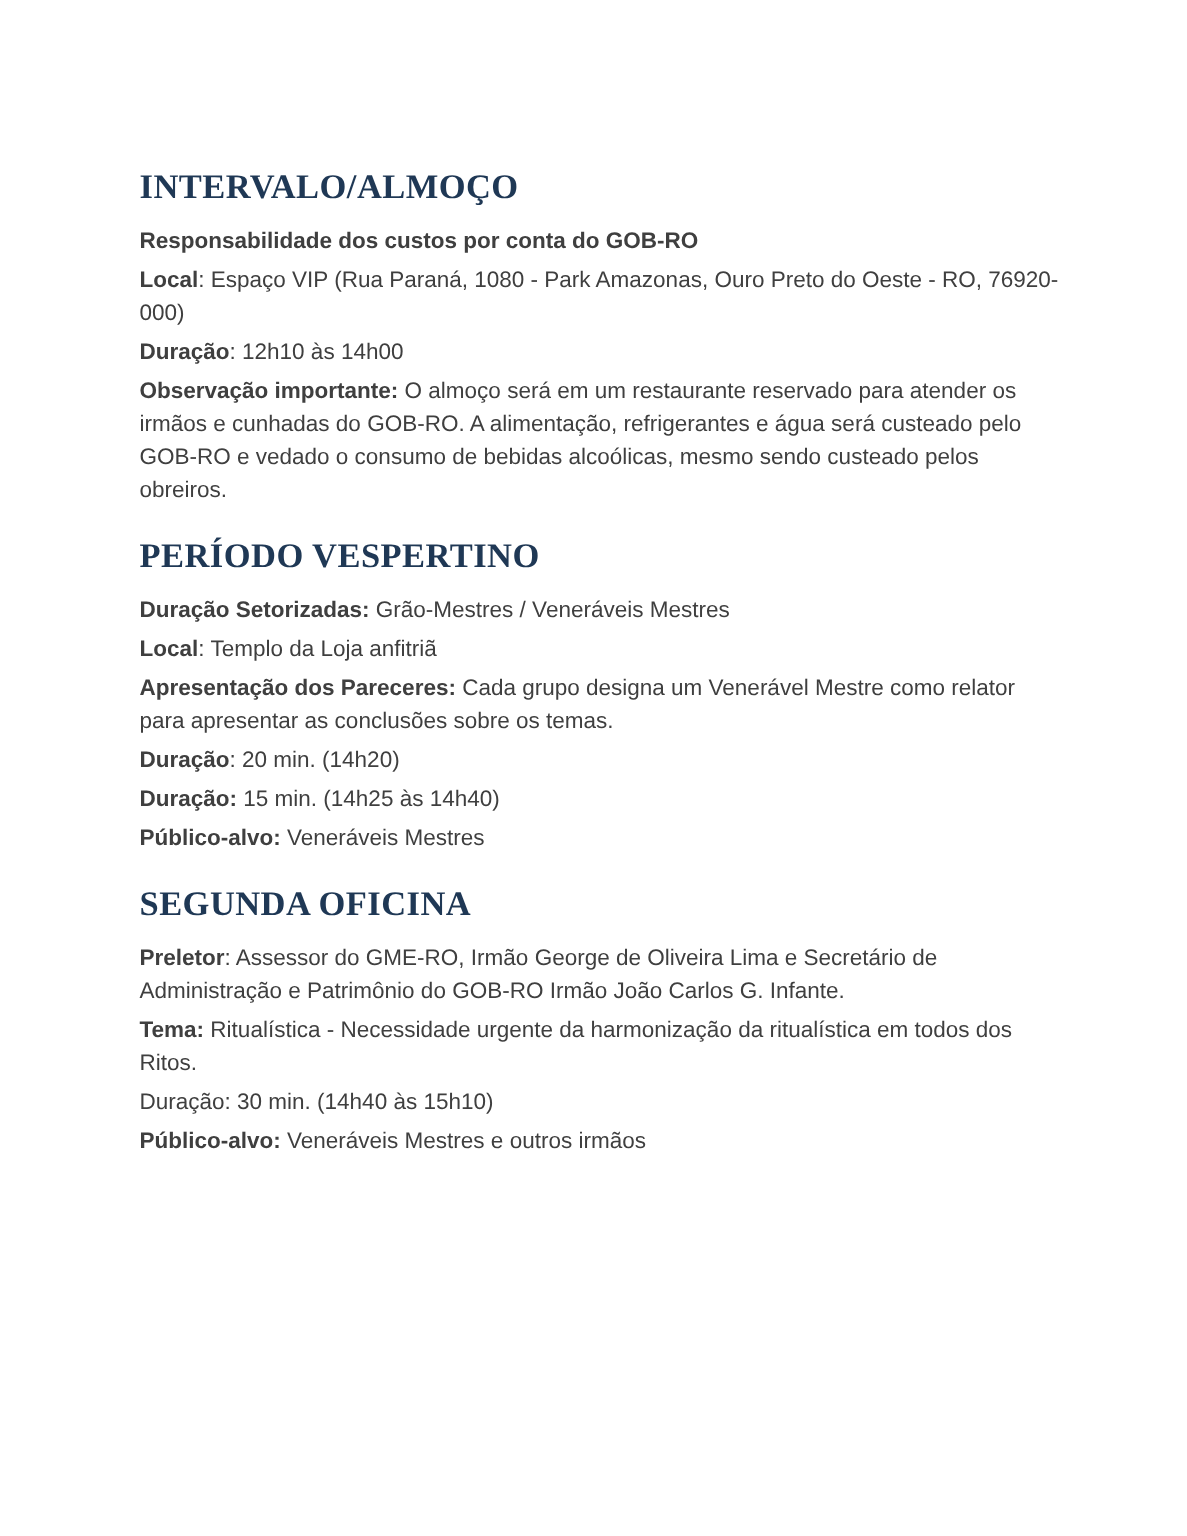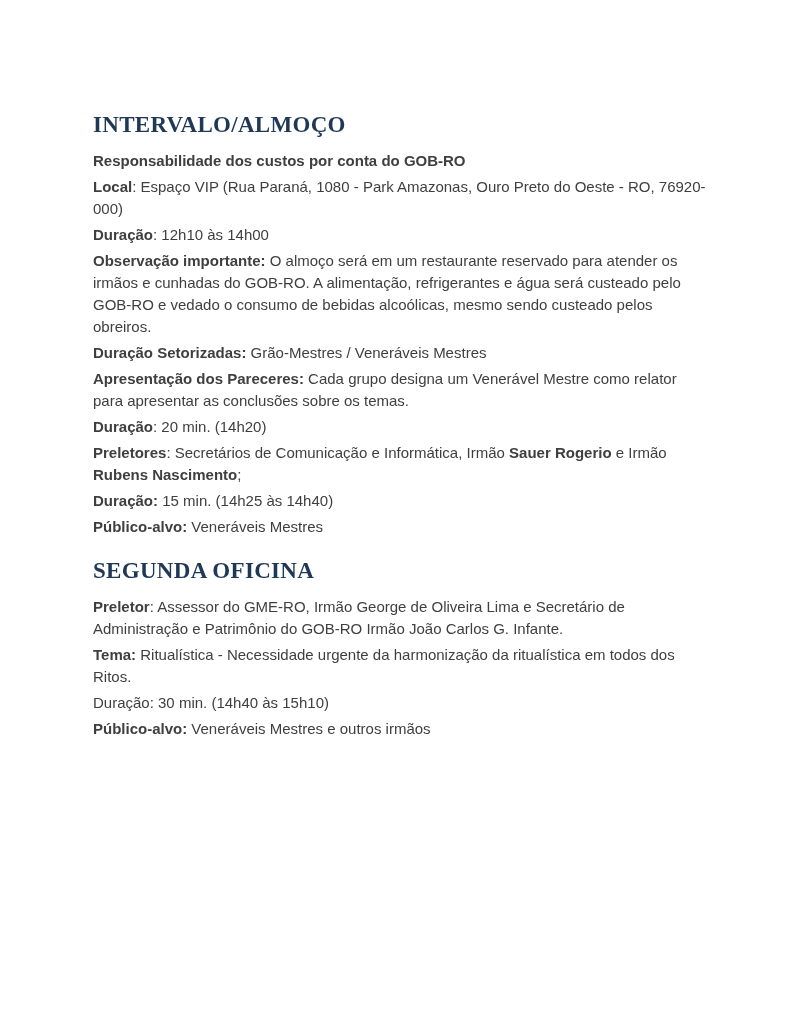--- a/index.html
+++ b/index.html
@@ -40,27 +40,28 @@
 
   <div class="section">
     <h2 class="sec-heading">INTERVALO/ALMOÇO</h2>
     <p class="para"><span class="b">Responsabilidade dos custos por conta do GOB-RO</span></p>
     <p class="para"><span class="b">Local</span><span>: Espaço VIP (Rua Paraná, 1080 - Park Amazonas, Ouro Preto do Oeste - RO, 76920-000)</span></p>
     <p class="para"><span class="b">Duração</span><span>: 12h10 às 14h00</span></p>
     <p class="para"><span class="b">Observação importante:</span><span> O almoço será em um restaurante reservado para atender os irmãos e cunhadas do GOB-RO. A alimentação, refrigerantes e água será custeado pelo GOB-RO e vedado o consumo de bebidas alcoólicas, mesmo sendo custeado pelos obreiros.</span></p>
   </div>
 
   <div class="section">
+    <h2 class="sec-heading">PERÍODO VESPERTINO</h2>
     <p class="para"><span class="b">Duração Setorizadas:</span><span> Grão-Mestres / Veneráveis Mestres</span></p>
+    <p class="para"><span class="b">Local</span><span>: Templo da Loja anfitriã</span></p>
     <p class="para"><span class="b">Apresentação dos Pareceres:</span><span> Cada grupo designa um Venerável Mestre como relator para apresentar as conclusões sobre os temas.</span></p>
     <p class="para"><span class="b">Duração</span><span>: 20 min. (14h20)</span></p>
   </div>
 
   <div class="section">
-    <p class="para"><span class="b">Preletores</span><span>: Secretários de Comunicação e Informática, Irmão </span><span class="b">Sauer Rogerio</span><span> e Irmão </span><span class="b">Rubens Nascimento</span><span>;</span></p>
     <p class="para"><span class="b">Duração:</span><span> 15 min. (14h25 às 14h40)</span></p>
     <p class="para"><span class="b">Público-alvo:</span><span> Veneráveis Mestres</span></p>
   </div>
 
   <div class="section">
     <h2 class="sec-heading">SEGUNDA OFICINA</h2>
     <p class="para"><span class="b">Preletor</span><span>: Assessor do GME-RO, Irmão George de Oliveira Lima e Secretário de Administração e Patrimônio do GOB-RO Irmão João Carlos G. Infante.</span></p>
     <p class="para"><span class="b">Tema:</span><span> Ritualística - Necessidade urgente da harmonização da ritualística em todos dos Ritos.</span></p>
     <p class="para"><span>Duração: 30 min. (14h40 às 15h10)</span></p>
     <p class="para"><span class="b">Público-alvo:</span><span> Veneráveis Mestres e outros irmãos</span></p>

